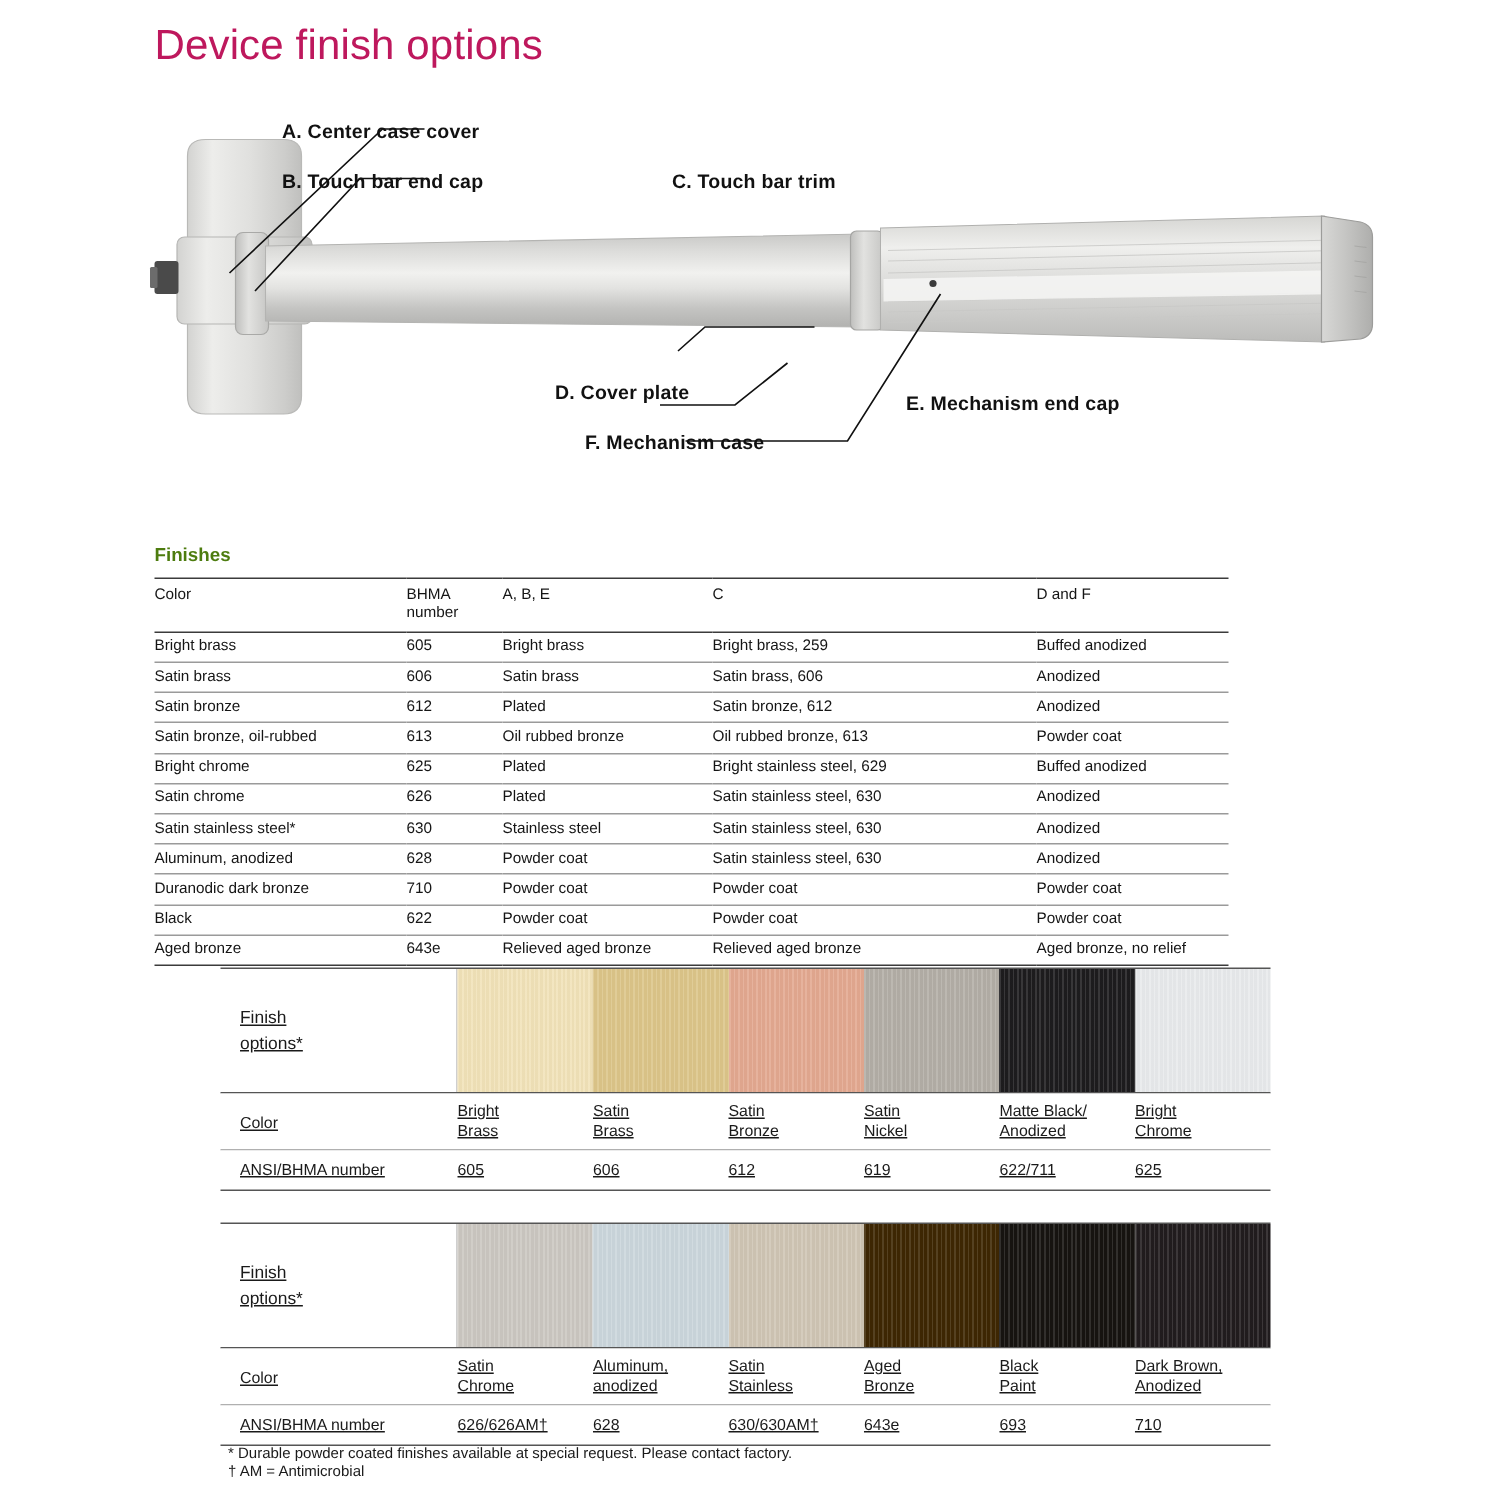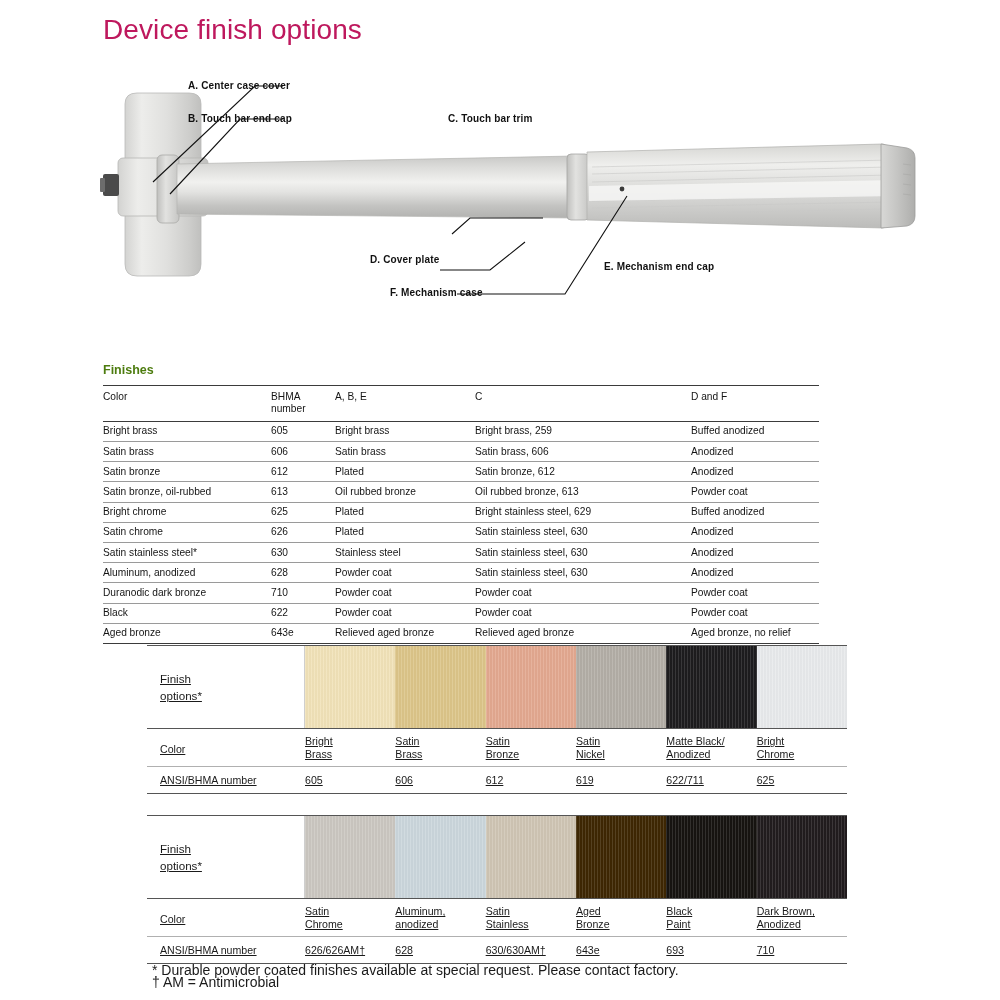--- a/index.html
+++ b/index.html
@@ -32,21 +32,21 @@
     position: absolute;
     left: 95px;
     top: 70px;
     width: 830px;
     height: 240px;
   }
   .diagram svg { display: block; }
 
   .callout {
     position: absolute;
-    font-size: 10px;
+    font-size: 13px;
     font-weight: bold;
     color: #111111;
     letter-spacing: 0.15px;
     white-space: nowrap;
   }
   .callout-a { left: 188px; top: 80px; }
   .callout-b { left: 188px; top: 113px; }
   .callout-c { left: 448px; top: 113px; }
   .callout-d { left: 370px; top: 254px; }
   .callout-e { left: 604px; top: 261px; }
@@ -174,21 +174,21 @@
     box-sizing: border-box;
     white-space: pre-line;
   }
   .info-row.header-row .info-cell { padding-top: 6px; padding-bottom: 5px; }
   .info-row.header-row .info-label { padding-top: 14px; }
 
   .footnotes {
     position: absolute;
     left: 152px;
     top: 964px;
-    font-size: 14px;
+    font-size: 10px;
     line-height: 12.4px;
     color: #1a1a1a;
   }
 </style>
 </head>
 <body>
 
 <div class="page-title">Device finish options</div>
 
 <div class="diagram">

